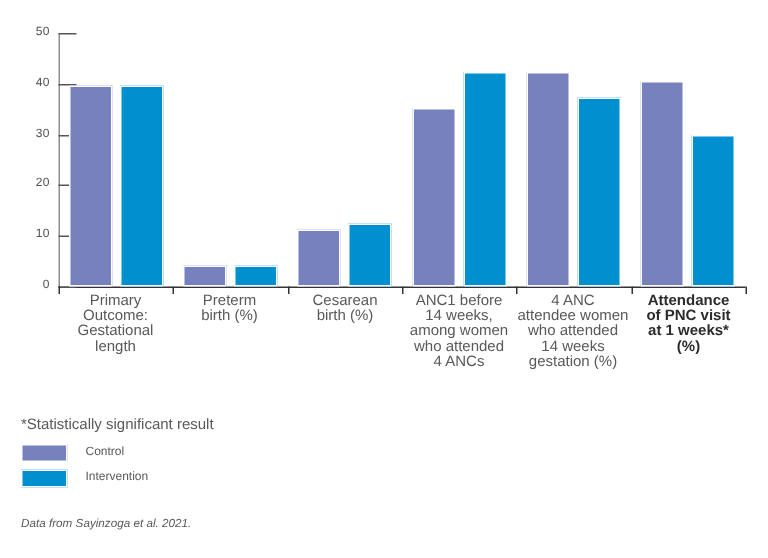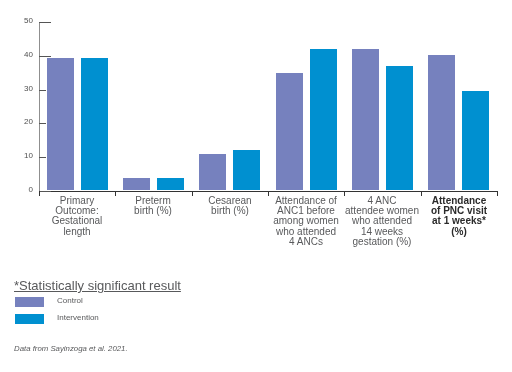--- a/index.html
+++ b/index.html
@@ -93,23 +93,22 @@
   .group-label.emphasis {
     font-weight: bold;
     color: #2b2b2b;
   }
 
   
   .sig-note {
     position: absolute;
     left: 14px;
     top: 278px;
-    font-size: 13px;
-    color: #58595b;
-    text-decoration: underline;
+    font-size: 10px;
+    color: #58595b;
   }
   .legend {
     position: absolute;
     left: 14px;
     top: 296px;
   }
   .legend-row {
     display: flex;
     align-items: flex-start;
     height: 15px;
@@ -201,22 +200,22 @@
       </div>
       <div class="group-label" style="left: 115px; width: 76px;">
         <div>Preterm</div>
         <div>birth (%)</div>
       </div>
       <div class="group-label" style="left: 192px; width: 76px;">
         <div>Cesarean</div>
         <div>birth (%)</div>
       </div>
       <div class="group-label" style="left: 268px; width: 76px;">
-        <div>Attendance of</div>
         <div>ANC1 before</div>
+        <div>14 weeks,</div>
         <div>among women</div>
         <div>who attended</div>
         <div>4 ANCs</div>
       </div>
       <div class="group-label" style="left: 344px; width: 76px;">
         <div>4 ANC</div>
         <div>attendee women</div>
         <div>who attended</div>
         <div>14 weeks</div>
         <div>gestation (%)</div>

